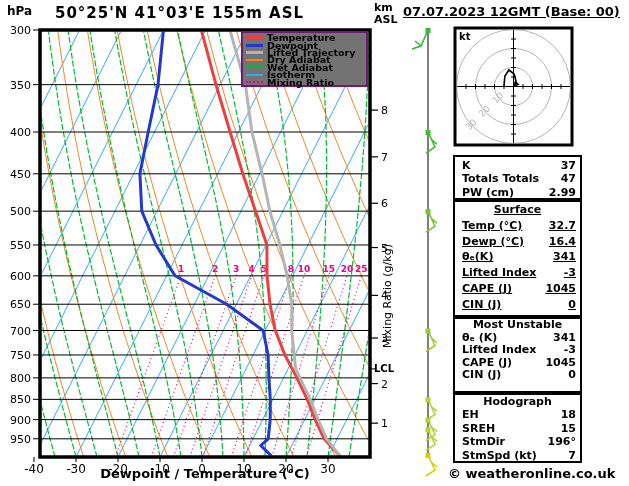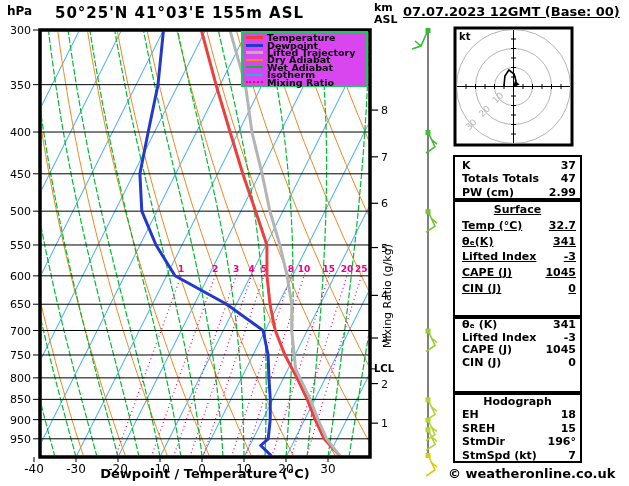--- a/index.html
+++ b/index.html
@@ -6,22 +6,22 @@
   .stage{position:relative;width:629px;height:486px;background:#fff;
          font-family:"DejaVu Sans",sans-serif;color:#000;overflow:hidden;}
   .stage svg{position:absolute;left:0;top:0;}
   .hpa{position:absolute;left:7px;top:4px;font-size:12px;font-weight:bold;}
   .station{position:absolute;left:55px;top:4px;font-size:15px;font-weight:bold;letter-spacing:1px;white-space:nowrap;}
   .datetime{position:absolute;left:403px;top:4px;font-size:13px;font-weight:bold;white-space:nowrap;text-decoration:underline;}
   .kmasl{position:absolute;left:374px;top:2px;font-size:11px;font-weight:bold;line-height:12px;}
   .xlabel{position:absolute;left:60px;top:466px;width:290px;text-align:center;
           font-size:13px;font-weight:bold;white-space:nowrap;}
   .copyright{position:absolute;left:448px;top:466px;width:178px;font-size:13px;font-weight:bold;white-space:nowrap;}
-  .legend{position:absolute;left:241px;top:31px;width:127px;height:56px;border:2px solid #22c55e;
-          background:#d946ef;padding:1px 0 0 3px;box-sizing:border-box;z-index:3;}
+  .legend{position:absolute;left:241px;top:31px;width:127px;height:56px;border:2px solid #701a75;
+          background:#737373;padding:1px 0 0 3px;box-sizing:border-box;z-index:3;}
   .legend-row{display:flex;align-items:center;height:7.4px;}
   .legend-swatch{width:17px;margin-right:4px;flex:0 0 17px;}
   .legend-label{font-size:9.5px;font-weight:bold;line-height:7px;white-space:nowrap;}
   .panel{position:absolute;left:453px;top:0;width:129px;}
   .pbox{position:absolute;left:0;width:129px;border:2px solid #000;background:#fff;box-sizing:border-box;}
   .ptitle{text-align:center;font-size:11px;font-weight:bold;}
   .prow{display:flex;padding:0 4px 0 7px;}
   .plabel{font-size:11px;font-weight:bold;flex:1;white-space:nowrap;}
   .pvalue{font-size:11px;font-weight:bold;width:38px;text-align:right;white-space:nowrap;}
   .b1 .prow{line-height:13.4px;} .b1{padding-top:2px;}
@@ -371,37 +371,42 @@
           <span class="pvalue">2.99</span>
         </div>
       </div>
       <div class="pbox b2" style="top: 200px; height: 117px;">
         <div class="ptitle">Surface</div>
         <div class="prow">
           <span class="plabel">Temp (°C)</span>
           <span class="pvalue">32.7</span>
         </div>
         <div class="prow">
+          <span class="plabel">Dewp (°C)</span>
+          <span class="pvalue">16.4</span>
+        </div>
+        <div class="prow">
           <span class="plabel">θₑ(K)</span>
           <span class="pvalue">341</span>
         </div>
         <div class="prow">
           <span class="plabel">Lifted Index</span>
           <span class="pvalue">-3</span>
         </div>
         <div class="prow">
           <span class="plabel">CAPE (J)</span>
           <span class="pvalue">1045</span>
         </div>
         <div class="prow">
           <span class="plabel">CIN (J)</span>
           <span class="pvalue">0</span>
         </div>
       </div>
       <div class="pbox b3" style="top: 317px; height: 76px;">
+        <div class="ptitle">Most Unstable</div>
         <div class="prow">
           <span class="plabel">θₑ (K)</span>
           <span class="pvalue">341</span>
         </div>
         <div class="prow">
           <span class="plabel">Lifted Index</span>
           <span class="pvalue">-3</span>
         </div>
         <div class="prow">
           <span class="plabel">CAPE (J)</span>

